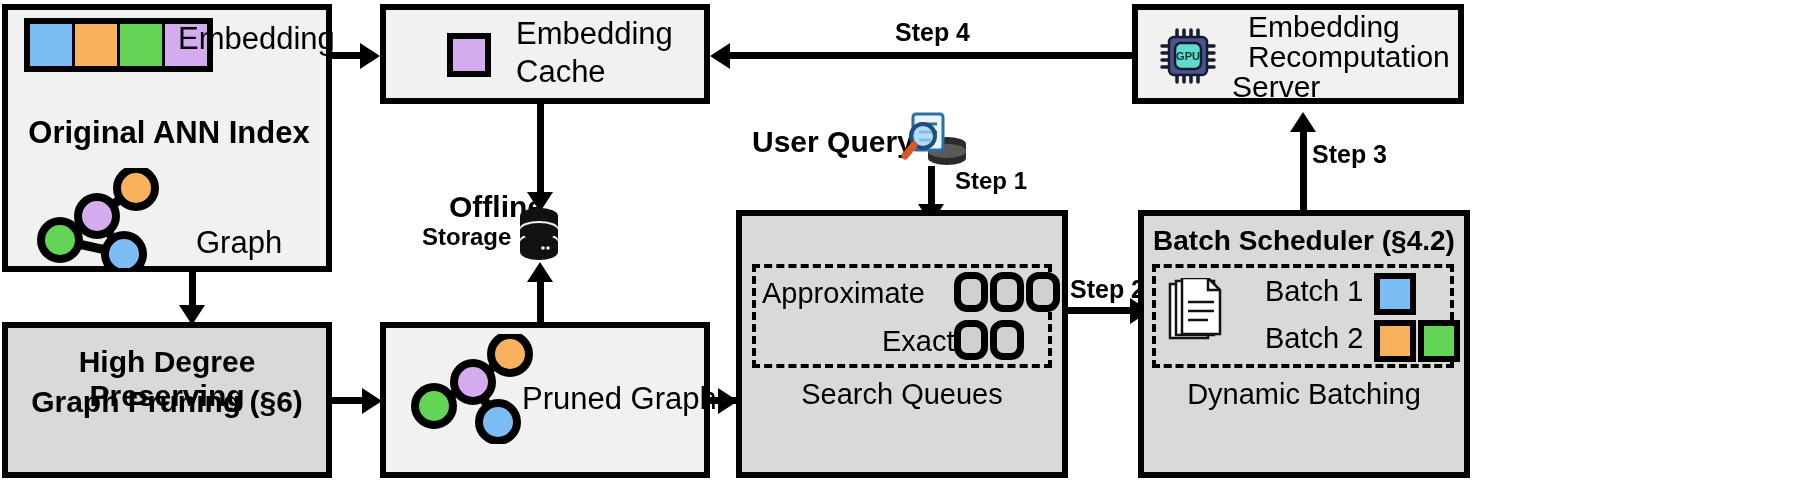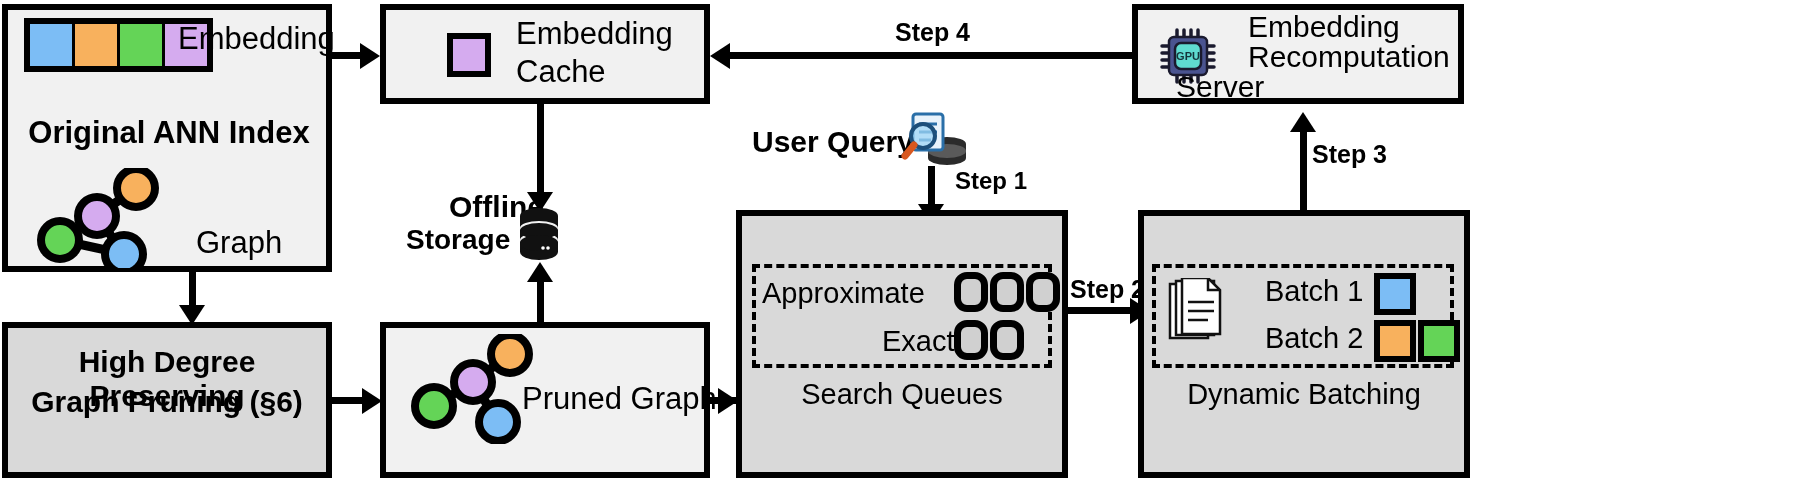--- a/index.html
+++ b/index.html
@@ -92,21 +92,21 @@
 
   <div class="box box-light" style="left:380px;top:4px;width:330px;height:100px;"></div>
   <div class="swatch" style="left:447px;top:33px;width:44px;height:44px;background:#d5abef;"></div>
   <div class="lbl" style="left:516px;top:17px;font-size:31px;">Embedding</div>
   <div class="lbl" style="left:516px;top:55px;font-size:31px;">Cache</div>
 
   <div class="vline" style="left:537px;top:104px;height:92px;"></div>
   <div class="ahead ah-down" style="left:527px;top:192px;"></div>
 
   <div class="lbl bold" style="left:425px;top:190px;font-size:30px;margin-left:24px;">Offline</div>
-  <div class="lbl bold" style="left:406px;top:224px;font-size:28px;">Storage</div>
+  <div class="lbl bold" style="left:422px;top:224px;font-size:24px;">Storage</div>
 
   <svg class="dbicon" style="left:518px;top:207px;" width="42" height="54" viewBox="0 0 42 54">
     <ellipse cx="21" cy="9" rx="19" ry="8" fill="#111"></ellipse>
     <rect x="2" y="9" width="38" height="36" fill="#111"></rect>
     <ellipse cx="21" cy="45" rx="19" ry="8" fill="#111"></ellipse>
     <ellipse cx="21" cy="21" rx="19" ry="7" fill="#fff" opacity="0.95"></ellipse>
     <ellipse cx="21" cy="33" rx="19" ry="7" fill="#fff" opacity="0.95"></ellipse>
     <ellipse cx="21" cy="24" rx="19" ry="8" fill="#111"></ellipse>
     <ellipse cx="21" cy="36" rx="19" ry="8" fill="#111"></ellipse>
     <circle cx="25" cy="41" r="1.8" fill="#fff"></circle>
@@ -167,20 +167,21 @@
   <div class="slot" style="left:954px;top:320px;width:34px;height:40px;"></div>
   <div class="slot" style="left:990px;top:320px;width:34px;height:40px;"></div>
 
   <div class="lbl c" style="left:740px;top:378px;width:324px;font-size:29px;">Search Queues</div>
 
   <div class="hline" style="left:1068px;top:307px;width:74px;"></div>
   <div class="ahead ah-right" style="left:1130px;top:298px;"></div>
   <div class="lbl bold" style="left:1070px;top:275px;font-size:25px;">Step 2</div>
 
   <div class="box box-dark" style="left:1138px;top:210px;width:332px;height:268px;"></div>
+  <div class="lbl bold c" style="left:1142px;top:225px;width:324px;font-size:28px;">Batch Scheduler (§4.2)</div>
 
   <div class="dashed" style="left:1152px;top:264px;width:302px;height:104px;"></div>
 
   <svg class="docicon" style="left:1168px;top:278px;" width="58" height="72" viewBox="0 0 58 72">
     <rect x="2" y="6" width="38" height="54" fill="#fff" stroke="#111" stroke-width="2.5"></rect>
     <rect x="8" y="3" width="38" height="54" fill="#fff" stroke="#111" stroke-width="2.5"></rect>
     <path d="M14 0 H40 L52 12 V56 H14 Z" fill="#fff" stroke="#111" stroke-width="2.5"></path>
     <path d="M40 0 V12 H52" fill="none" stroke="#111" stroke-width="2.5"></path>
     <line x1="20" y1="24" x2="46" y2="24" stroke="#111" stroke-width="2.5"></line>
     <line x1="20" y1="33" x2="46" y2="33" stroke="#111" stroke-width="2.5"></line>
@@ -221,19 +222,19 @@
       <line x1="45" y1="32" x2="54" y2="32"></line>
         <line x1="45" y1="39" x2="54" y2="39"></line>
     </g>
     <rect x="9" y="9" width="38" height="38" rx="5" fill="#4a5490" stroke="#1a1a2e" stroke-width="2.5"></rect>
     <rect x="15" y="15" width="26" height="26" rx="6" fill="#5fdbd0" stroke="#1a1a2e" stroke-width="2.5"></rect>
     <text x="28" y="32" font-family="'Liberation Sans',sans-serif" font-size="11" font-weight="bold" text-anchor="middle" fill="#14343a">GPU</text>
   </svg>
 
   <div class="lbl" style="left:1248px;top:10px;font-size:30px;">Embedding</div>
   <div class="lbl" style="left:1248px;top:40px;font-size:30px;">Recomputation</div>
-  <div class="lbl" style="left:1176px;top:70px;font-size:30px;text-decoration:underline;">Server</div>
+  <div class="lbl" style="left:1232px;top:70px;font-size:30px;text-decoration:underline;">Server</div>
 
   <div class="hline" style="left:726px;top:52px;width:406px;"></div>
   <div class="ahead ah-left" style="left:710px;top:43px;"></div>
   <div class="lbl bold" style="left:895px;top:18px;font-size:25px;">Step 4</div>
 
 </div>
 
 </body></html>

